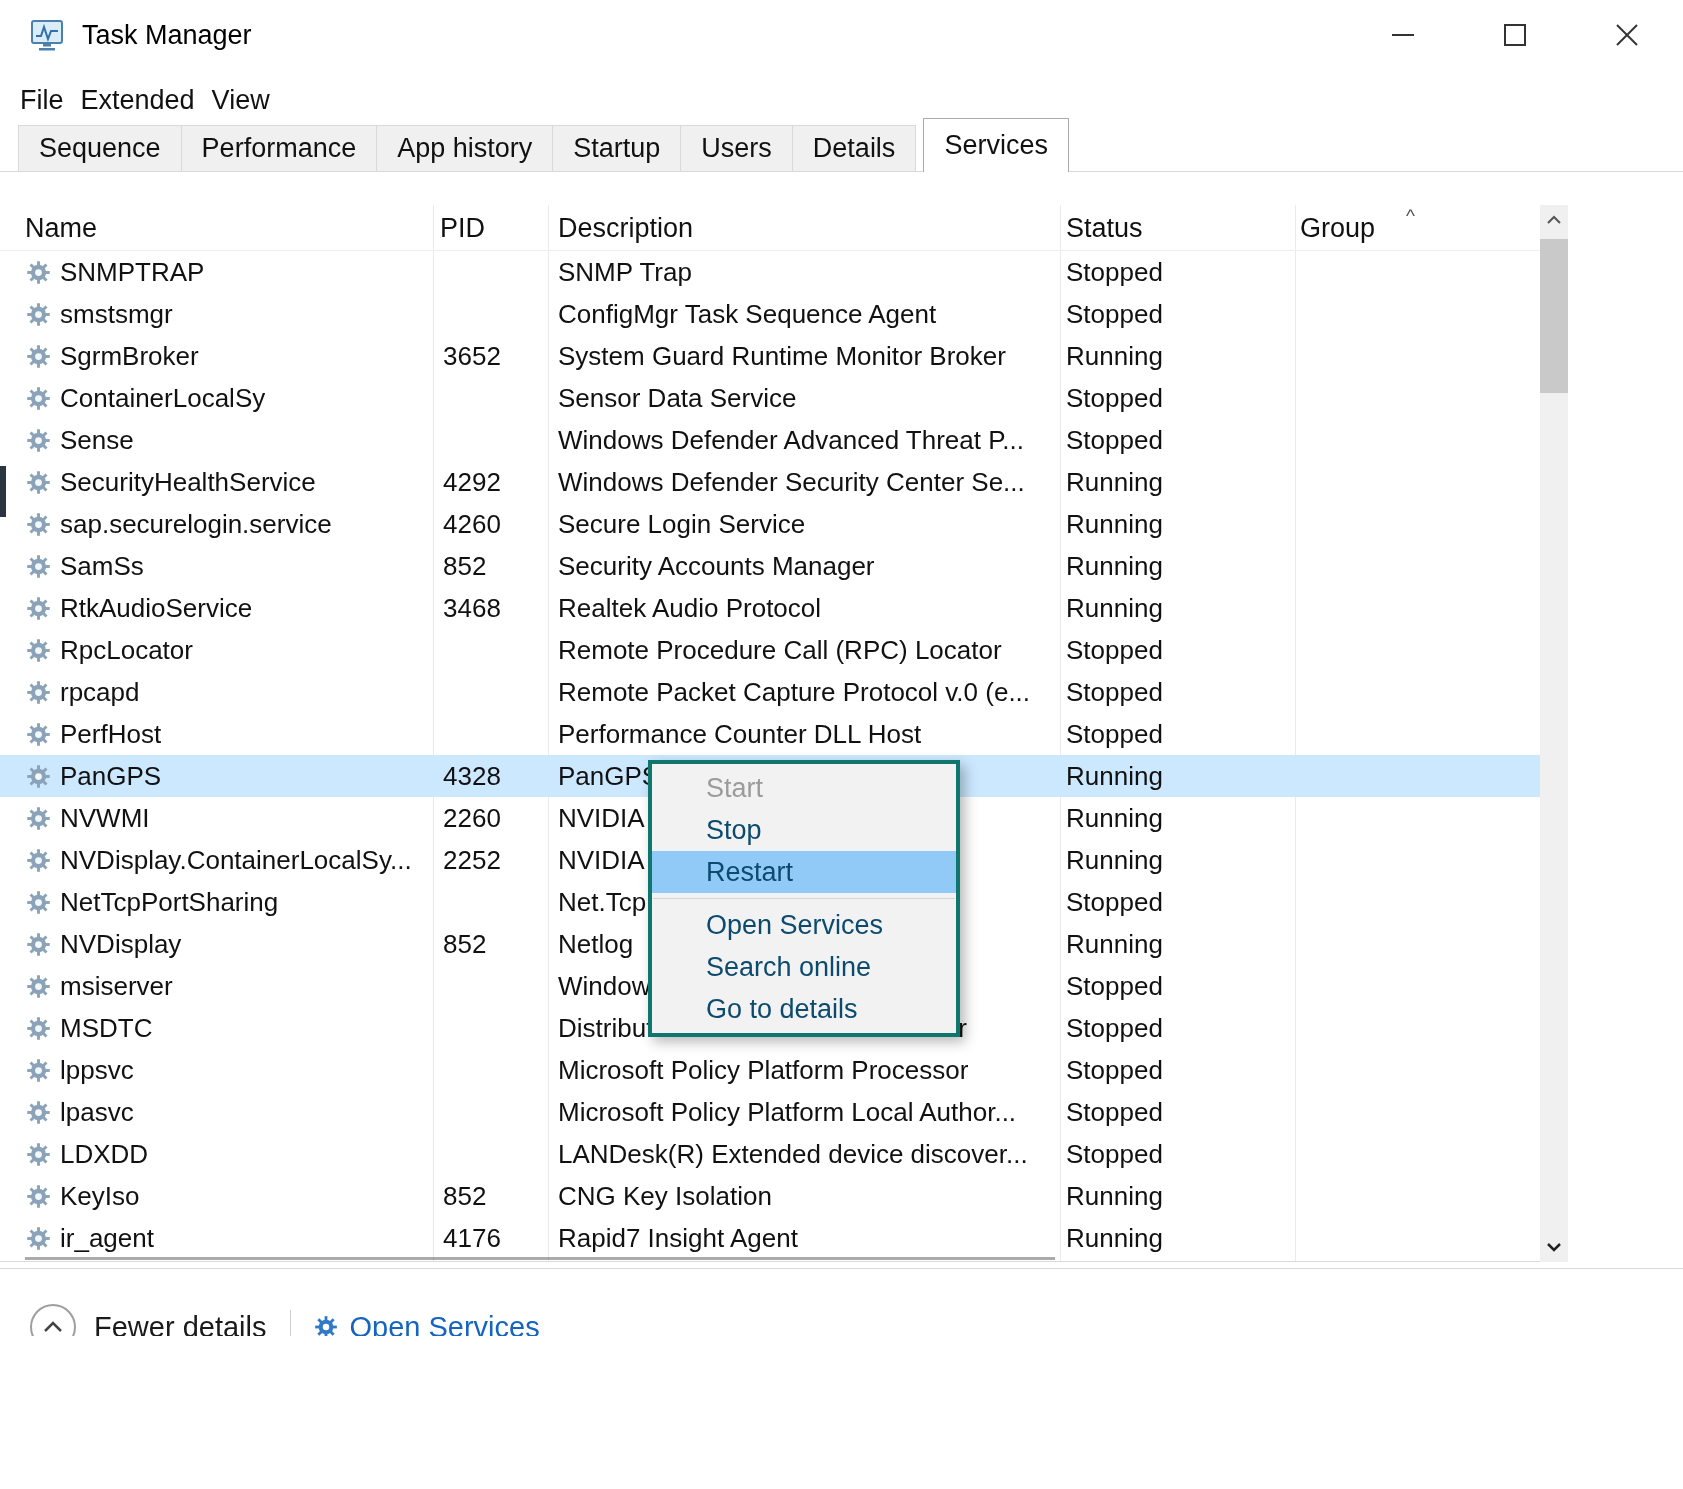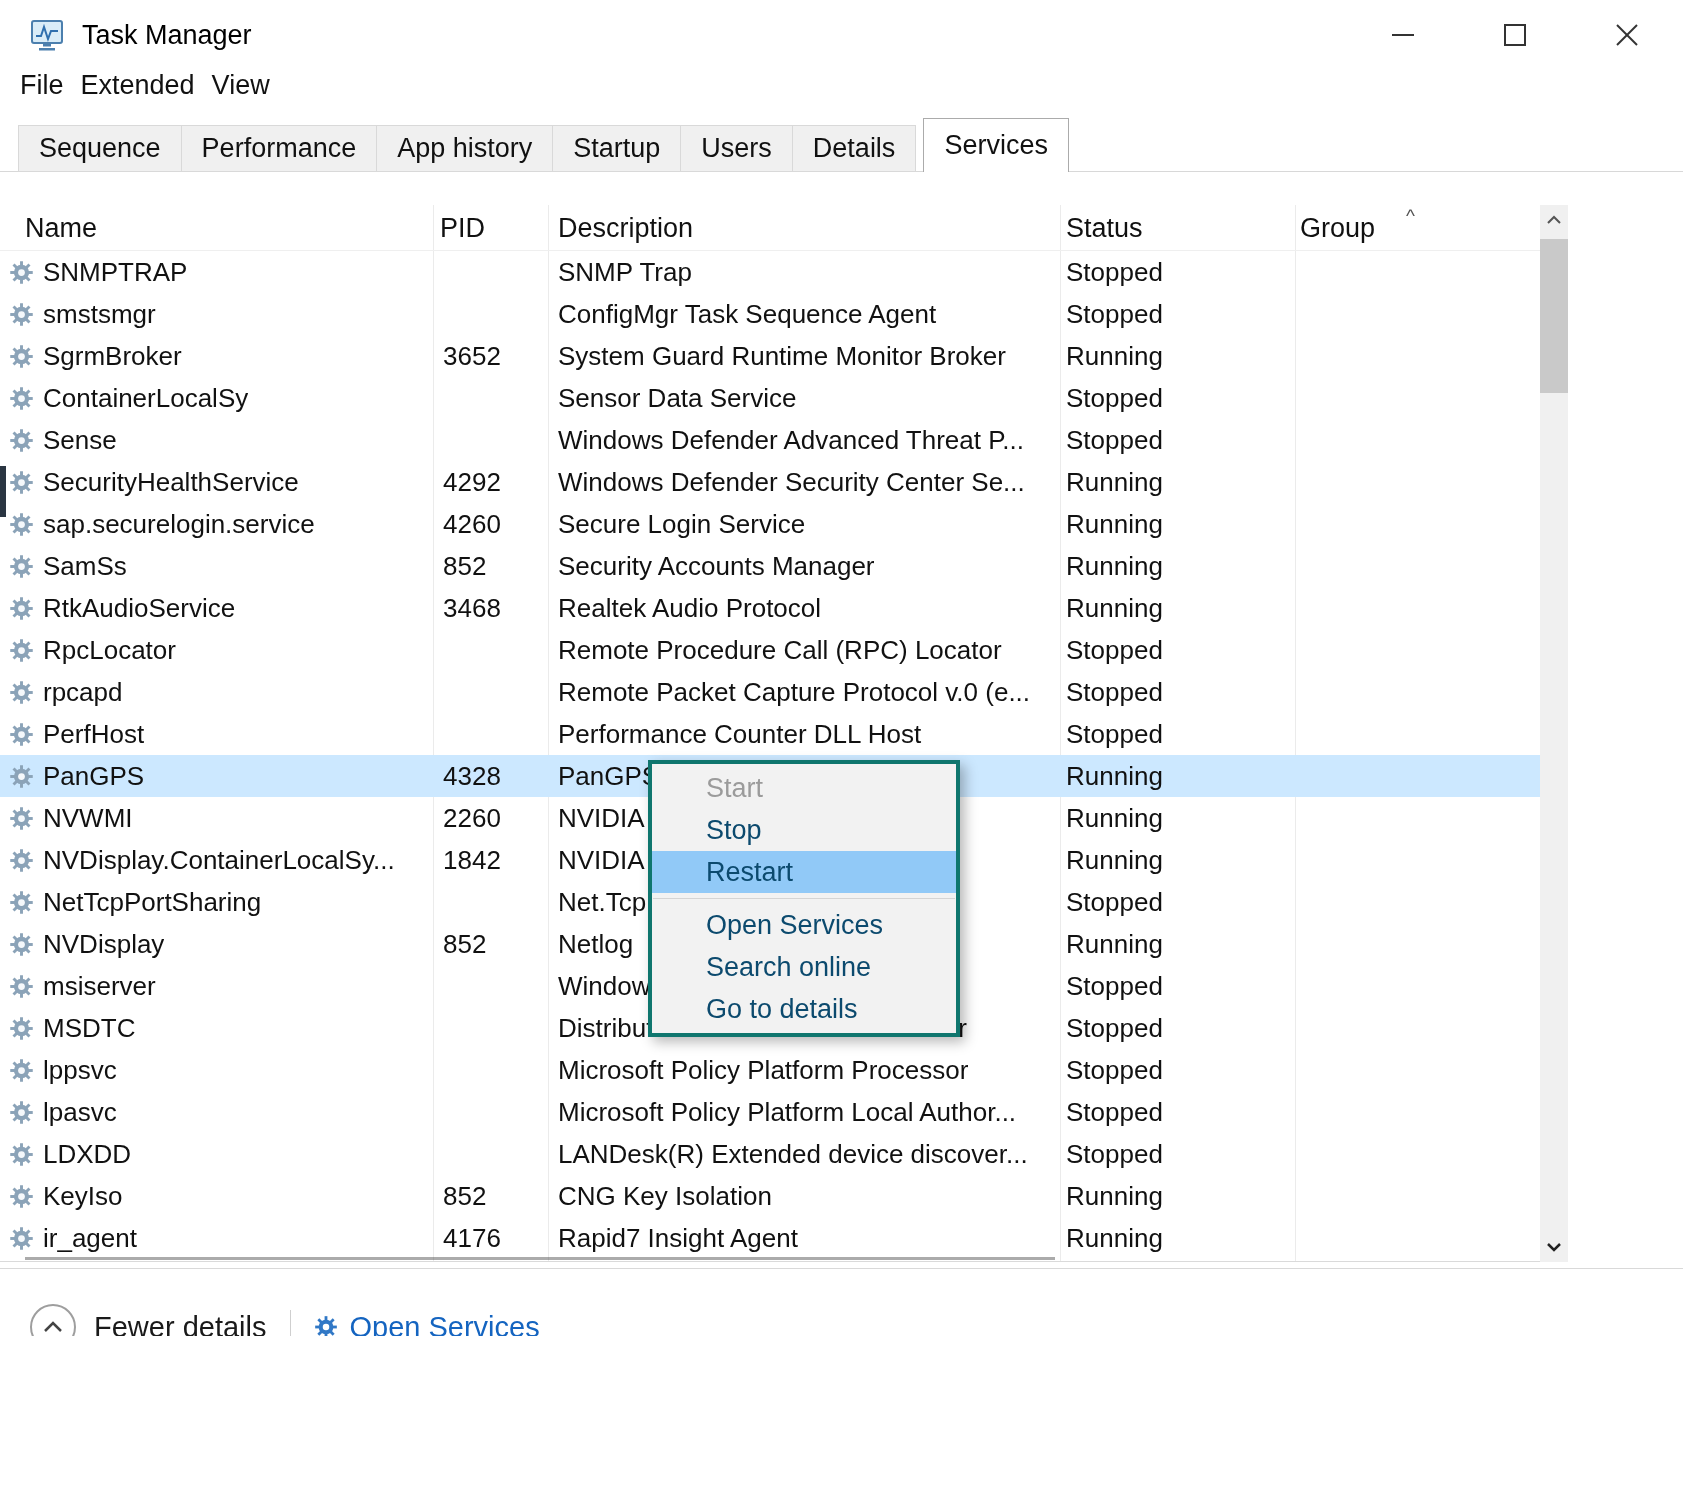--- a/index.html
+++ b/index.html
@@ -7,21 +7,21 @@
        font-family:"Liberation Sans",sans-serif;color:#111;}
 
   
   #titlebar{position:absolute;top:0;left:0;right:0;height:70px;display:flex;align-items:center;}
   .app-icon{margin-left:30px;flex:none;display:flex;}
   .win-title{margin-left:16px;font-size:27px;color:#000;}
   #win-controls{position:absolute;right:0;top:0;height:70px;display:flex;}
   .win-btn{width:112px;height:70px;display:flex;align-items:center;justify-content:center;}
 
   
-  #menubar{position:absolute;top:70px;left:0;height:46px;display:flex;align-items:flex-start;
+  #menubar{position:absolute;top:70px;left:0;height:46px;display:flex;align-items:flex-end;
            padding-left:20px;font-size:27px;}
   .menu-item{margin-right:17px;}
 
   
   #tabline{position:absolute;top:171px;left:0;width:100%;height:1px;background:#d8d8d8;}
   #tabs{position:absolute;top:118px;left:0;right:0;height:54px;display:flex;align-items:flex-end;padding-left:18px;}
   .tab{background:#f0f0f0;border:1px solid #d9d9d9;margin-right:-1px;height:47px;box-sizing:border-box;
        display:flex;align-items:center;padding:0 20px;font-size:27px;position:relative;z-index:1;}
   .tab.active{background:#fff;border-color:#ababab;border-bottom:none;height:54px;z-index:3;margin-left:8px;margin-right:4px;}
 
@@ -31,21 +31,21 @@
   .colline{position:absolute;top:0;bottom:1px;width:1px;background:#ebebeb;z-index:0;}
   #header{position:absolute;top:0;left:0;height:46px;width:1540px;font-size:27px;z-index:1;}
   .hcol{position:absolute;top:8px;white-space:nowrap;}
   .h-name{left:25px;} .h-pid{left:440px;} .h-desc{left:558px;} .h-status{left:1066px;} .h-group{left:1300px;}
   .sort-caret{position:absolute;left:1406px;top:0px;font-size:19px;color:#555;}
   #header .hline{position:absolute;left:0;right:0;bottom:0;height:1px;background:#efefef;}
 
   #rows{position:absolute;top:46px;left:0;width:1540px;z-index:1;}
   .row{display:flex;height:42px;align-items:center;font-size:26px;white-space:nowrap;}
   .row.selected{background:#cce8ff;}
-  .c-name{width:433px;display:flex;align-items:center;padding-left:8px;box-sizing:border-box;overflow:hidden;}
+  .c-name{width:433px;display:flex;align-items:center;padding-left:25px;box-sizing:border-box;overflow:hidden;}
   .gear{width:27px;height:27px;margin-right:8px;flex:none;}
   .name-text{overflow:hidden;text-overflow:clip;}
   .c-pid{width:115px;padding-left:10px;box-sizing:border-box;}
   .c-desc{width:512px;padding-left:10px;box-sizing:border-box;overflow:hidden;}
   .c-status{width:235px;padding-left:6px;box-sizing:border-box;}
   .c-group{flex:1;}
   #clipped-next-row{position:absolute;left:25px;bottom:2px;width:1030px;height:3px;background:#444;opacity:.45;z-index:1;}
 
   
   #scrollbar{position:absolute;top:0;right:0;width:28px;height:1057px;background:#f0f0f0;z-index:2;}
@@ -437,21 +437,21 @@
           <rect x="10.7" y="2" width="2.6" height="20"></rect>
           <rect x="10.7" y="2" width="2.6" height="20" transform="rotate(45 12 12)"></rect>
           <rect x="10.7" y="2" width="2.6" height="20" transform="rotate(90 12 12)"></rect>
           <rect x="10.7" y="2" width="2.6" height="20" transform="rotate(135 12 12)"></rect>
           <circle cx="12" cy="12" r="6.8"></circle>
         </g>
         <circle cx="12" cy="12" r="3" fill="#f5f8fb"></circle>
       </svg>
       <span class="name-text">NVDisplay.ContainerLocalSy...</span>
     </div>
-    <div class="c-pid">1842</div>
+    <div class="c-pid">2252</div>
     <div class="c-desc">NVIDIA</div>
     <div class="c-status">Running</div>
     <div class="c-group"></div>
   </div>
 
   <div class="row">
     <div class="c-name">
       <svg class="gear" viewBox="0 0 24 24">
         <g fill="#8ba3b8">
           <rect x="10.7" y="2" width="2.6" height="20"></rect>

